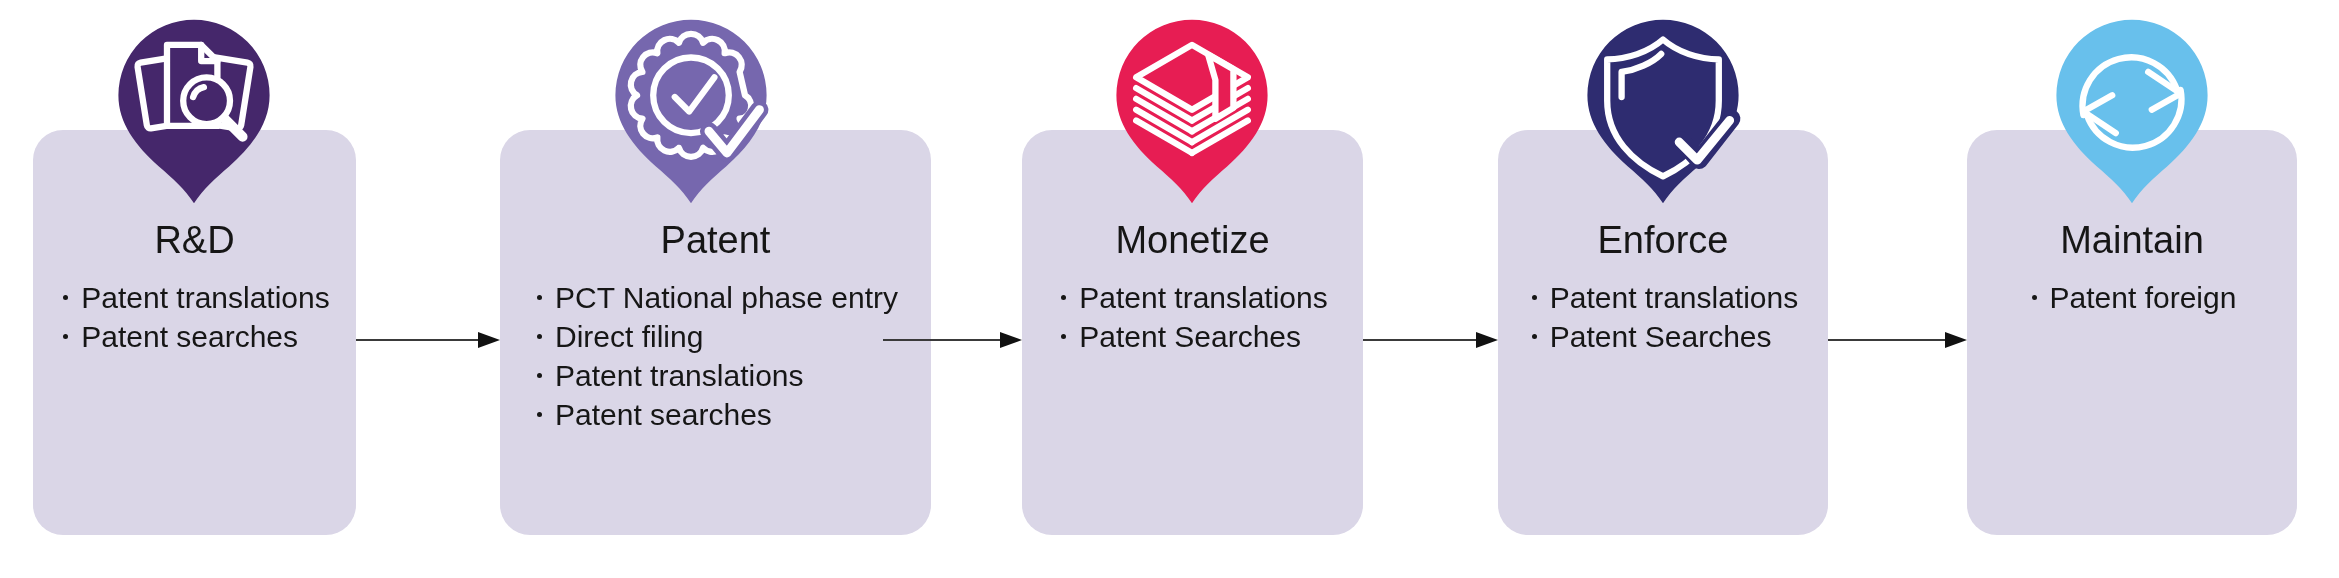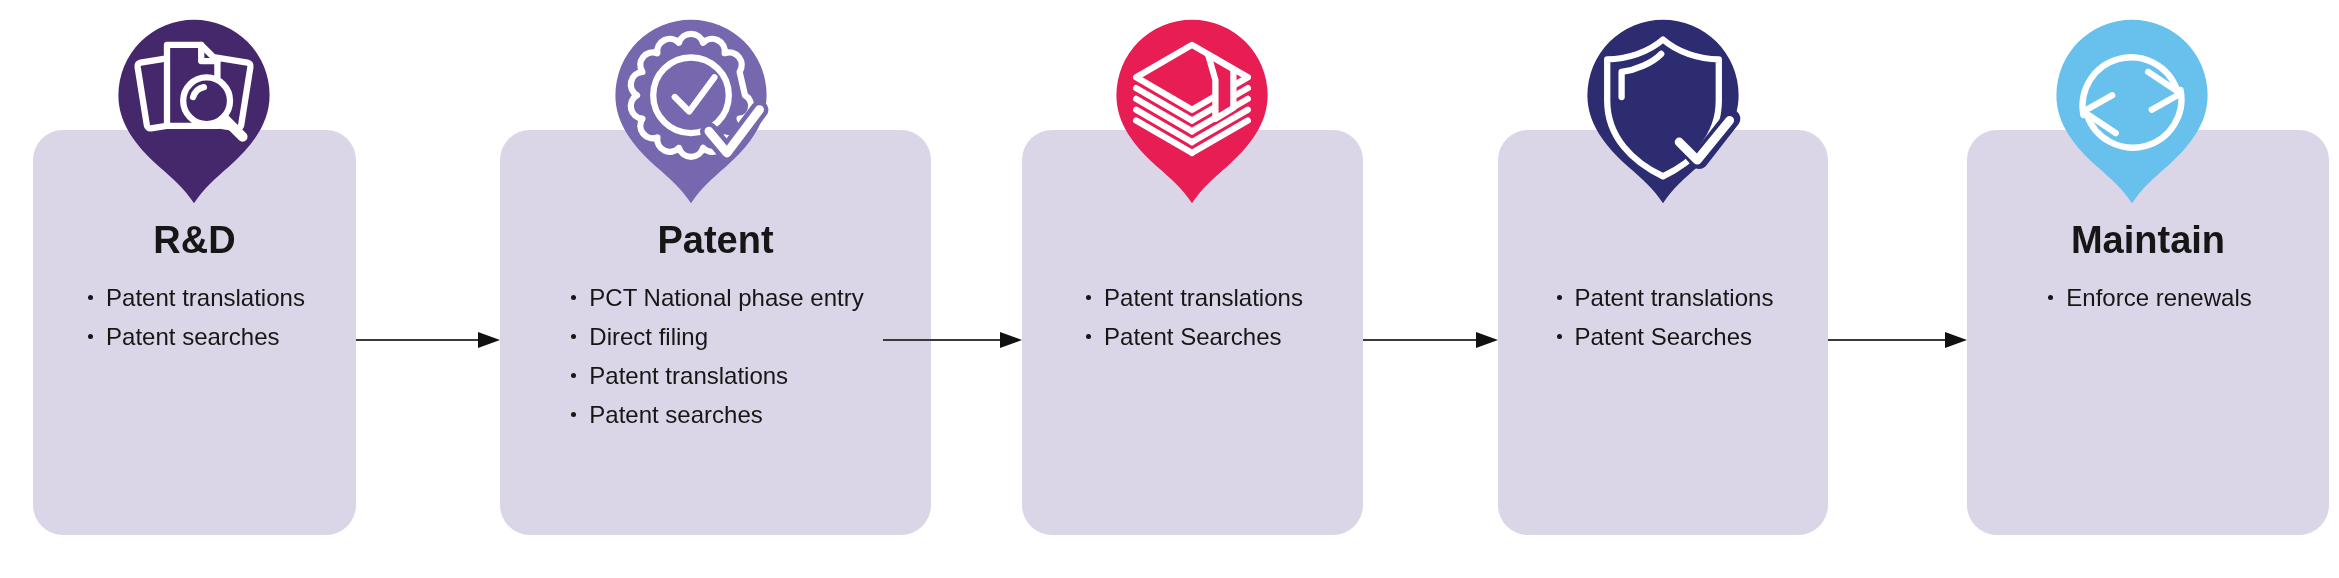--- a/index.html
+++ b/index.html
@@ -10,32 +10,32 @@
   .card {
     position:absolute; top:130px; height:405px;
     background:#DAD6E7; border-radius:30px;
   }
   .pin {
     position:absolute; top:16px; width:180px; height:191px;
   }
   .stage-title {
     position:absolute; top:88px; left:0; right:0;
     text-align:center; font-size:38px; line-height:44px;
-    font-weight:700; color:#161616; letter-spacing:0;
+    font-weight:400; color:#161616; letter-spacing:0;
   }
   .bullets-wrap {
     position:absolute; top:148px; left:0; right:0;
   }
   ul.bullets {
     list-style:none; margin:0 auto; padding:0;
     width:max-content; max-width:calc(100% - 20px); text-align:left;
   }
   ul.bullets li {
     position:relative; padding-left:22px;
-    font-size:24px; line-height:39px; color:#161616; white-space:nowrap;
+    font-size:30px; line-height:39px; color:#161616; white-space:nowrap;
   }
   ul.bullets li::before {
     content:""; position:absolute; left:4px; top:17px;
     width:5px; height:5px; border-radius:50%; background:#161616;
   }
   .arrow { position:absolute; top:330px; }
 </style>
 </head>
 <body>
 
@@ -89,20 +89,21 @@
       <path stroke-width="5" d="M60,64 L70,76 L88,52"></path>
     </g>
   </svg>
 
   <svg class="arrow" style="left:883px;" width="139" height="20">
     <line x1="0" y1="10" x2="117" y2="10" stroke="#3A3A3A" stroke-width="2"></line>
     <polygon points="117,2 139,10 117,18" fill="#111111"></polygon>
   </svg>
 
   <div class="card" style="left:1022px; width:341px;">
+    <div class="stage-title">Monetize</div>
     <div class="bullets-wrap">
       <ul class="bullets">
         <li>Patent translations</li>
         <li>Patent Searches</li>
       </ul>
     </div>
   </div>
   <svg class="pin" style="left:1102px;" viewBox="0 0 100 106">
     <path d="M50,104 C45,96 38,90 30.5,83.5 C17.5,72 8,59.5 8,44 A42,42 0 1 1 92,44 C92,59.5 82.5,72 69.5,83.5 C62,90 55,96 50,104 Z" fill="#E71D53"></path>
     <g fill="none" stroke="#fff" stroke-width="3.5" stroke-linecap="round" stroke-linejoin="round">
@@ -112,20 +113,21 @@
       <path d="M59,21.5 L73,29.5 L73,51 L63,57 L63,35.5 Z" fill="#E71D53"></path>
     </g>
   </svg>
 
   <svg class="arrow" style="left:1363px;" width="135" height="20">
     <line x1="0" y1="10" x2="113" y2="10" stroke="#3A3A3A" stroke-width="2"></line>
     <polygon points="113,2 135,10 113,18" fill="#111111"></polygon>
   </svg>
 
   <div class="card" style="left:1498px; width:330px;">
+    <div class="stage-title">Enforce</div>
     <div class="bullets-wrap">
       <ul class="bullets">
         <li>Patent translations</li>
         <li>Patent Searches</li>
       </ul>
     </div>
   </div>
   <svg class="pin" style="left:1573px;" viewBox="0 0 100 106">
     <path d="M50,104 C45,96 38,90 30.5,83.5 C17.5,72 8,59.5 8,44 A42,42 0 1 1 92,44 C92,59.5 82.5,72 69.5,83.5 C62,90 55,96 50,104 Z" fill="#2E2C70"></path>
     <g fill="none" stroke="#fff" stroke-width="3.5" stroke-linecap="round" stroke-linejoin="round">
@@ -134,25 +136,25 @@
       <path stroke-width="10" d="M60,69 L70,80 L88,57" stroke="#2E2C70"></path>
       <path stroke-width="5" d="M59,70 L69,80 L87,58"></path>
     </g>
   </svg>
 
   <svg class="arrow" style="left:1828px;" width="139" height="20">
     <line x1="0" y1="10" x2="117" y2="10" stroke="#3A3A3A" stroke-width="2"></line>
     <polygon points="117,2 139,10 117,18" fill="#111111"></polygon>
   </svg>
 
-  <div class="card" style="left:1967px; width:362px;">
+  <div class="card" style="left:1967px; width:330px;">
     <div class="stage-title">Maintain</div>
     <div class="bullets-wrap">
       <ul class="bullets">
-        <li>Enforce renewals</li>
+        <li>Patent foreign</li>
       </ul>
     </div>
   </div>
   <svg class="pin" style="left:2042px;" viewBox="0 0 100 106">
     <path d="M50,104 C45,96 38,90 30.5,83.5 C17.5,72 8,59.5 8,44 A42,42 0 1 1 92,44 C92,59.5 82.5,72 69.5,83.5 C62,90 55,96 50,104 Z" fill="#68C0EC"></path>
     <g fill="none" stroke="#fff" stroke-width="3.5" stroke-linecap="round" stroke-linejoin="round">
       <g>
         <path d="M23,55 A27,27 0 0 1 75,41"></path>
         <path d="M59,31 L77,43 L61,52"></path>
       </g>

